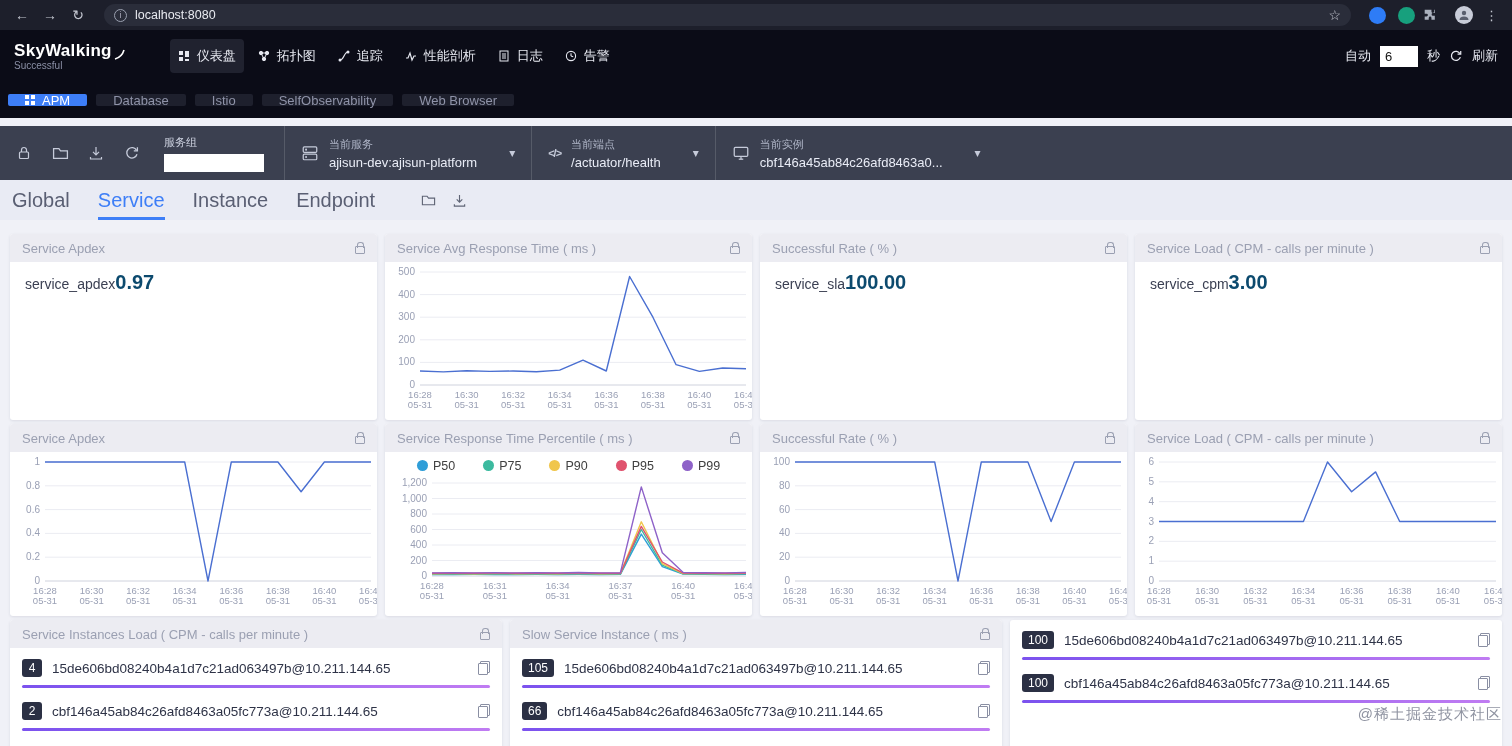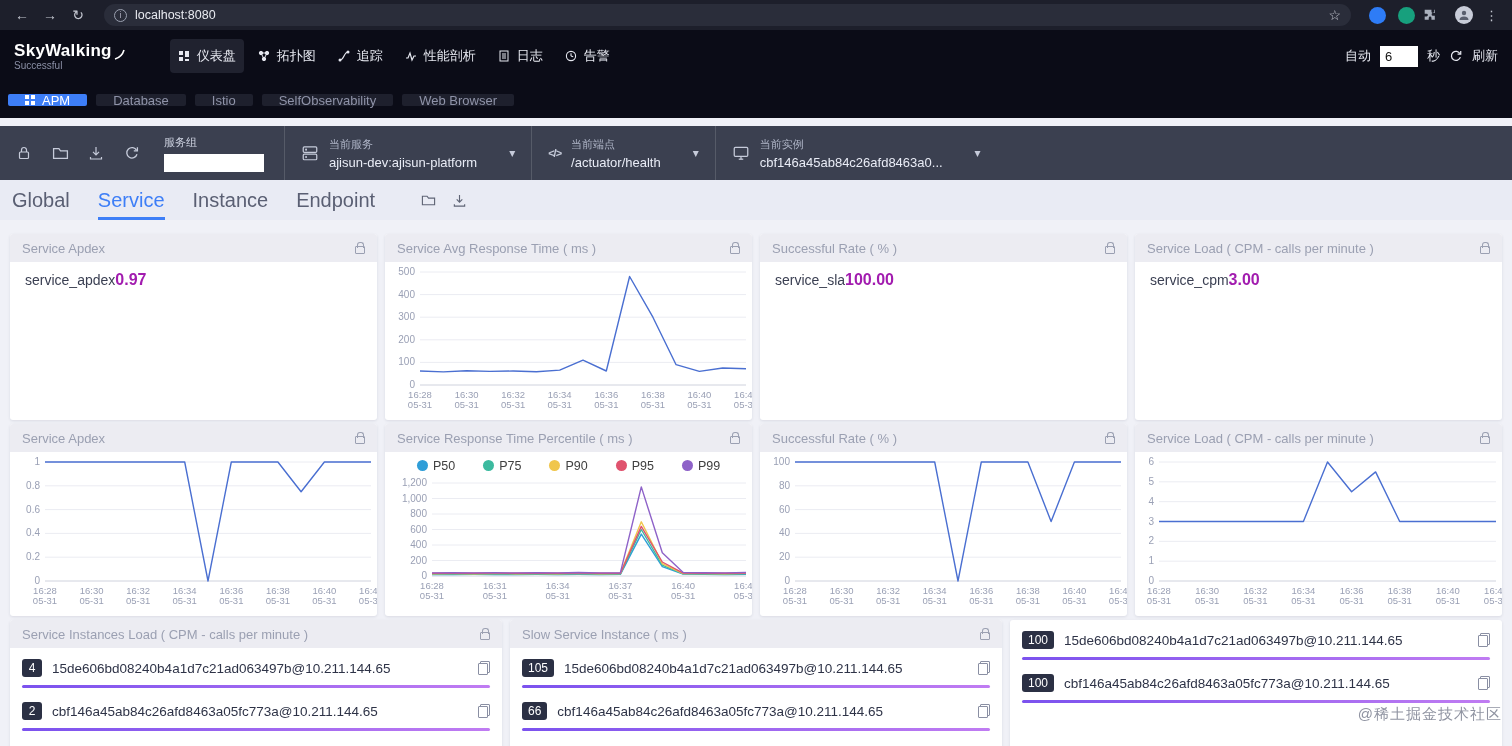--- a/index.html
+++ b/index.html
@@ -65,21 +65,21 @@
   .grid4{display:grid;grid-template-columns:repeat(4,1fr);gap:8px;margin-bottom:4px}
   .grid3{display:grid;grid-template-columns:repeat(3,1fr);gap:8px}
   .card{background:#fff;border-radius:3px;box-shadow:0 1px 3px rgba(20,25,60,.10);overflow:hidden}
   .card.h1{height:186px}.card.h2{height:192px}.card.h3{height:150px}
   .card-h{height:28px;background:#ececf2;display:flex;align-items:center;padding:0 12px;justify-content:space-between}
   .card-title{font-size:13px;color:#9ba0b2}
   .lock{position:relative;width:10px;height:8px;border:1px solid #9ba0b2;border-radius:1px;margin-top:4px;flex:0 0 auto}
   .lock::before{content:"";position:absolute;left:1px;top:-5px;width:5px;height:5px;border:1px solid #9ba0b2;border-bottom:none;border-radius:3px 3px 0 0}
   .metric{padding:9px 15px;display:flex;align-items:baseline;}
   .m-label{font-size:14px;color:#3a3f52}
-  .m-value{font-size:16px;font-weight:bold;color:#a21caf}
+  .m-value{font-size:20px;font-weight:bold;color:#0c4a6e}
   .chart-box{padding:2px 6px}
   .legend{display:flex;justify-content:center;gap:28px;padding-top:7px;font-size:12.5px;color:#404040}
   .legend i{width:11px;height:11px;border-radius:50%;display:inline-block;margin-right:5px;vertical-align:-1px}
 
   
   .inst-row{display:flex;align-items:center;gap:10px;padding:11px 12px 6px;cursor:pointer}
   .badge{background:#2b3044;color:#fff;font-size:12px;min-width:20px;text-align:center;padding:2px 6px;border-radius:3px;flex:0 0 auto}
   .inst-name{font-size:13.5px;color:#2e3347;flex:1;white-space:nowrap;overflow:hidden}
   .copy{position:relative;width:12px;height:14px;flex:0 0 auto;cursor:pointer}
   .copy::before{content:"";position:absolute;right:0;top:0;width:8px;height:10px;border:1px solid #8a8fa3;border-radius:1px;background:#fff}

